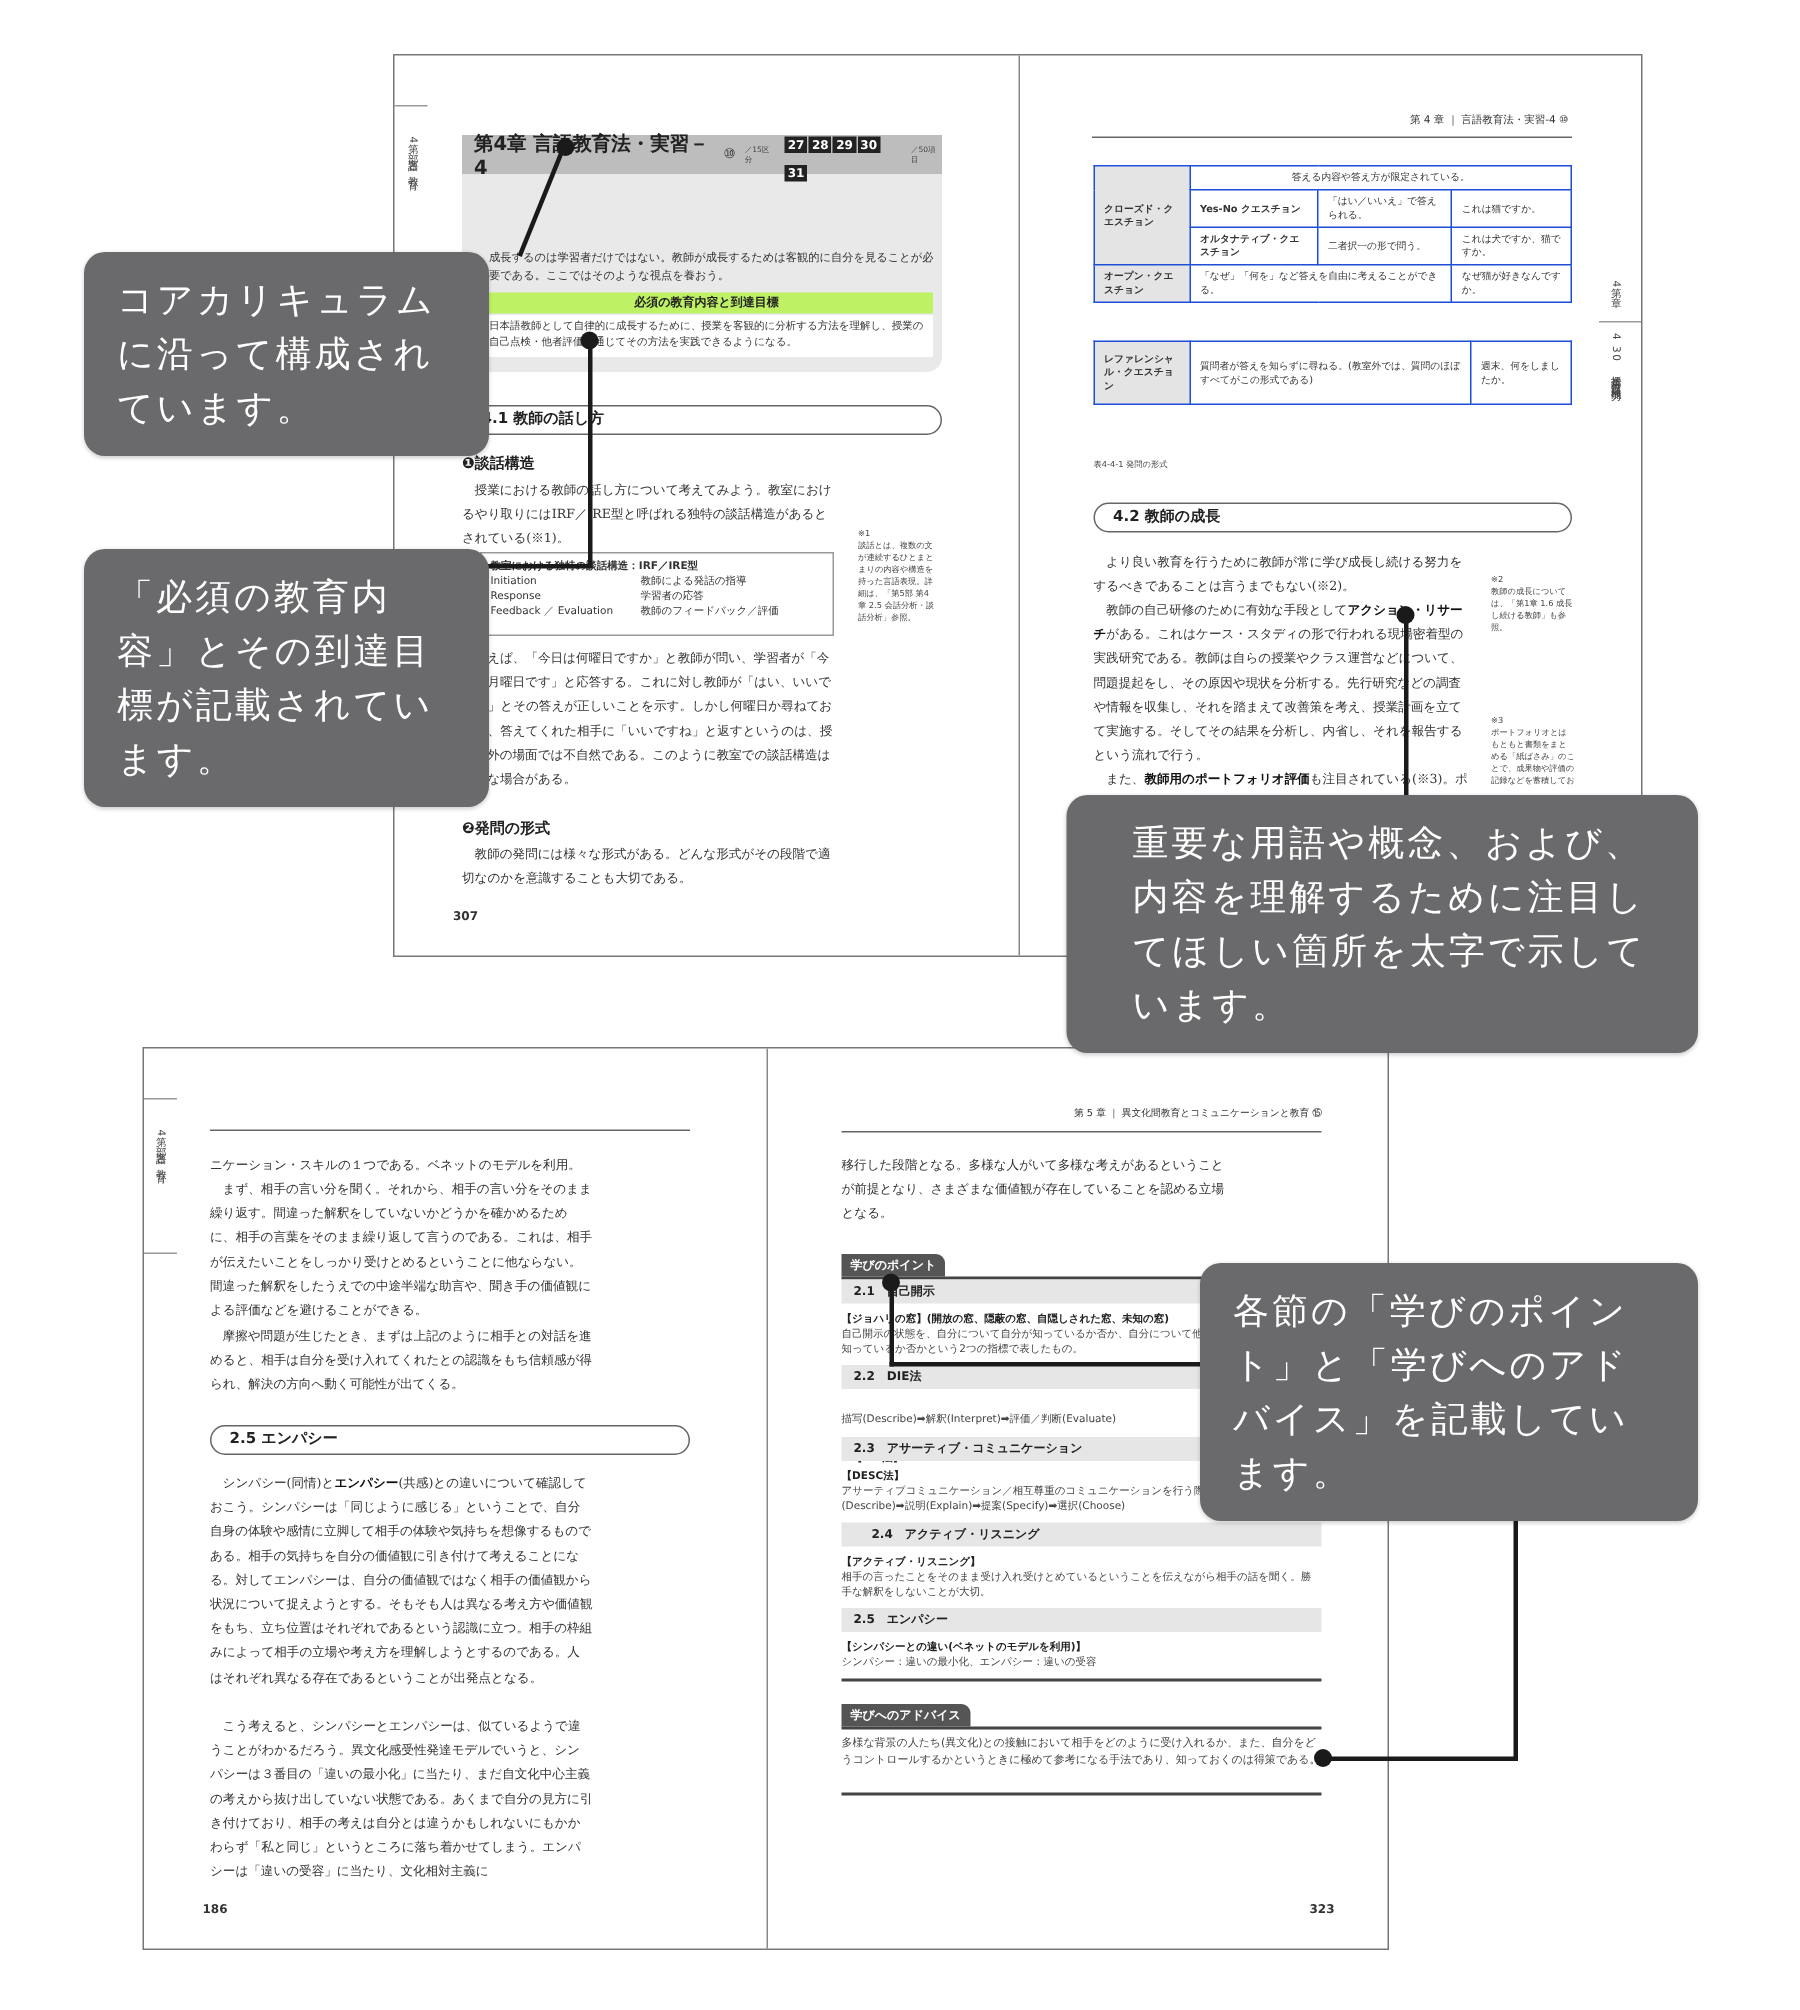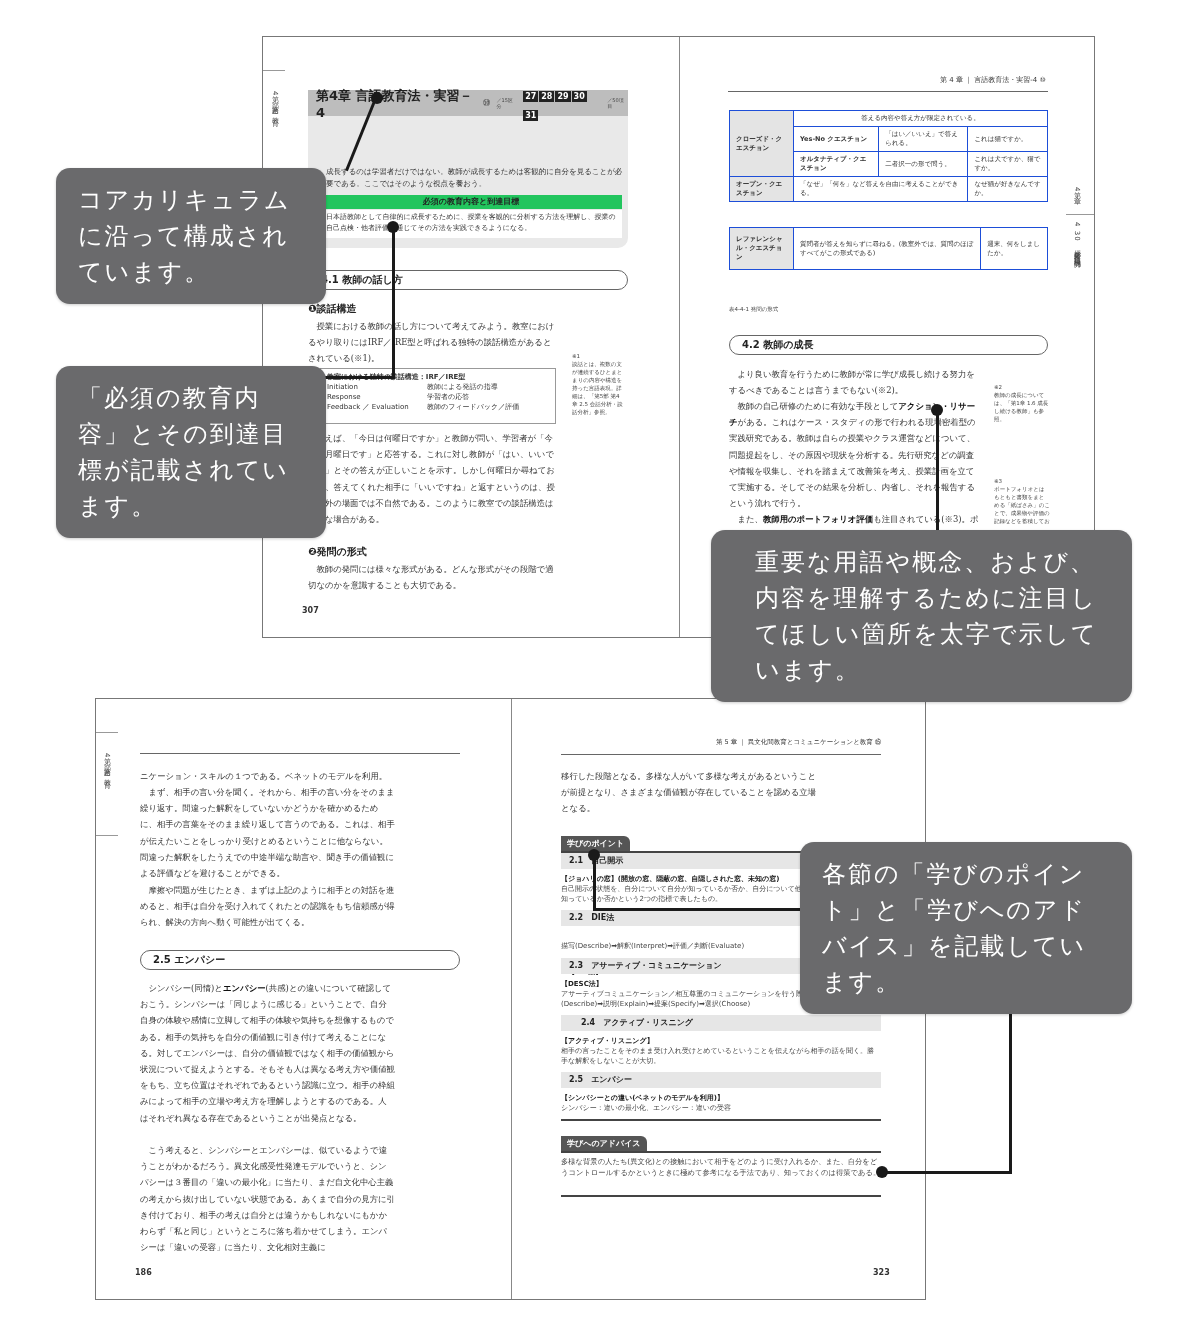--- a/index.html
+++ b/index.html
@@ -18,21 +18,21 @@
   
   .chap-box { position: absolute; left: 308px; top: 90px; width: 320px; height: 158px; background: #e9e9e9; border-radius: 0 0 10px 0; }
   .chap-head { position: absolute; left: 0; top: 0; width: 320px; height: 26px; background: #bdbdbd; display: flex; align-items: center; padding-left: 8px; gap: 6px; }
   .chap-head .ttl { font-size: 13px; font-weight: bold; color: #222; }
   .chap-head .n10 { font-size: 9px; color: #333; }
   .chap-head .sq { display: inline-block; background: #222; color: #fff; font-size: 8px; font-weight: bold; padding: 1px 2px; margin-right: 1px; }
   .chap-head .small { font-size: 5px; color: #444; }
   .big-title { position: absolute; left: 12px; top: 32px; font-size: 25px; font-weight: bold; color: #111; letter-spacing: 1px; display:flex; align-items:center; gap:6px;}
   .big-title .badge { background: #111; color: #fff; font-size: 16px; padding: 1px 4px; border-radius: 2px; }
   .intro { position: absolute; left: 18px; top: 76px; width: 300px; font-size: 7.5px; line-height: 12px; color: #333; }
-  .goal-head { position: absolute; left: 12px; top: 105px; width: 302px; height: 14px; background: #22c55e; text-align: center; font-size: 8px; font-weight: bold; color: #222; line-height: 14px; }
+  .goal-head { position: absolute; left: 12px; top: 105px; width: 302px; height: 14px; background: #bef264; text-align: center; font-size: 8px; font-weight: bold; color: #222; line-height: 14px; }
   .goal-body { position: absolute; left: 12px; top: 120px; width: 302px; height: 28px; background: #fff; font-size: 7px; line-height: 11px; color: #333; padding: 2px 6px; }
 
   .sec-pill { position: absolute; height: 20px; border: 1.2px solid #666; border-radius: 10px; font-size: 10px; font-weight: bold; padding-left: 12px; line-height: 18px; color: #222; }
   .sub-h { position: absolute; font-size: 10px; font-weight: bold; color: #222; }
   .body-txt { position: absolute; font-size: 8.4px; line-height: 16.2px; color: #333; }
   .body-txt b { color: #111; }
   .side-note { position: absolute; font-size: 5.5px; line-height: 8px; color: #444; }
 
   .irf-box { position: absolute; left: 320px; top: 368px; width: 236px; height: 56px; border: 1px solid #999; font-size: 7px; line-height: 10px; padding: 3px 6px; color: #333; }
   .irf-box .row { display: flex; }

